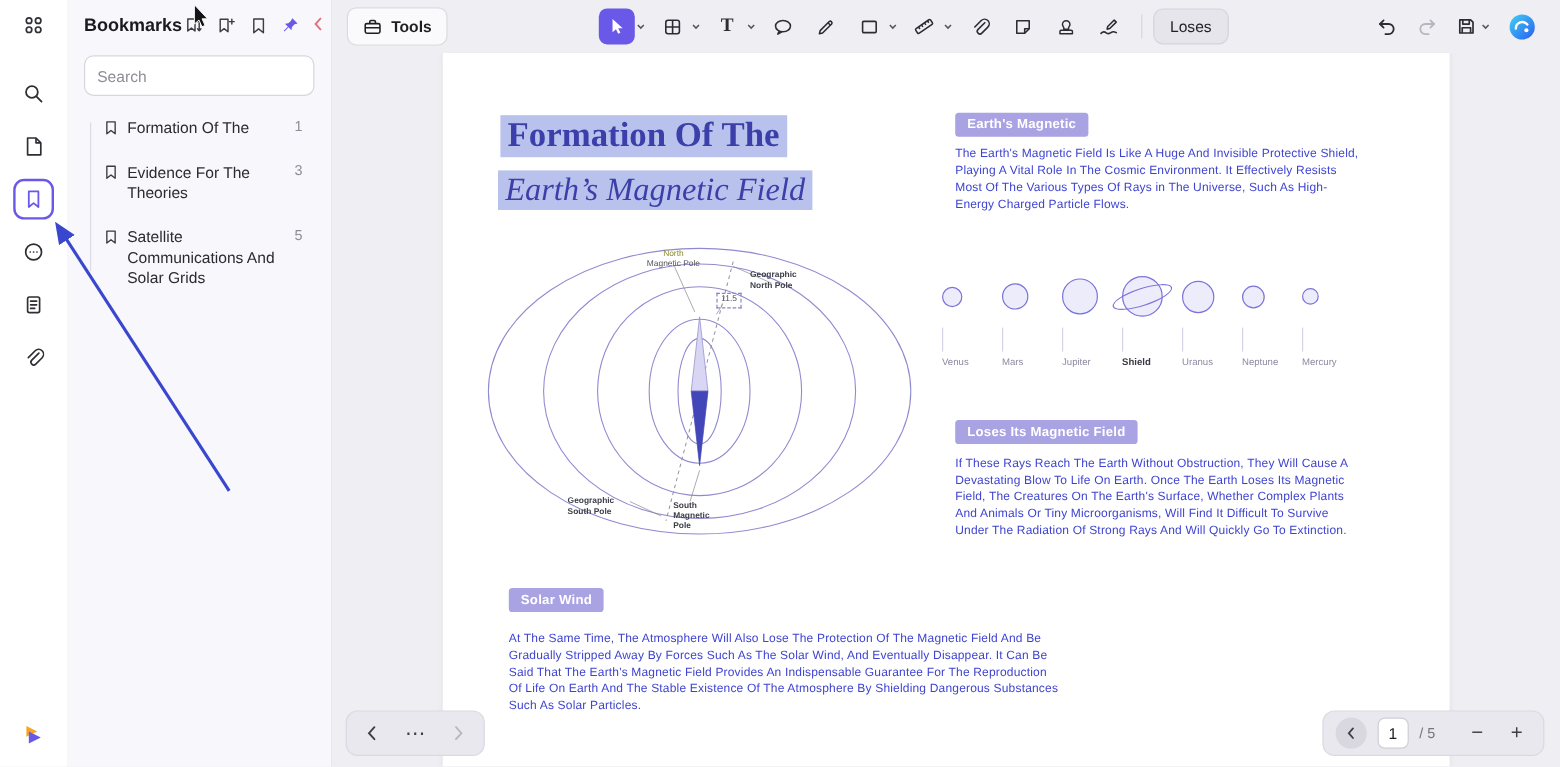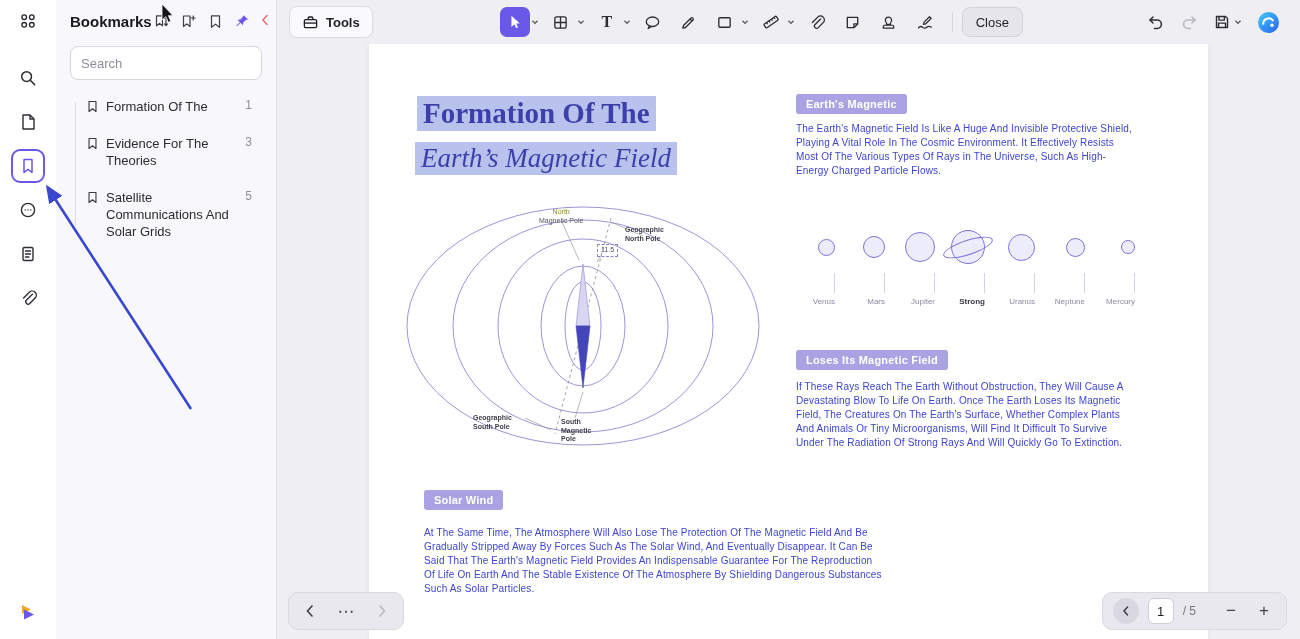--- a/index.html
+++ b/index.html
@@ -56,21 +56,21 @@
   .badge1{left:427px;top:50px}
   .badge2{left:427px;top:306px}
   .badge3{left:55px;top:446px}
   .para{position:absolute;font-size:10px;line-height:14px;color:#3e44d0;letter-spacing:.15px;cursor:text}
   .p1{left:427px;top:78px;width:336px}
   .p2{left:427px;top:336px;width:330px}
   .p3{left:55px;top:482px;width:462px}
 
   
   .planets{position:absolute;left:416px;top:180px;display:flex}
-  .pcell{width:50px;display:flex;flex-direction:column;align-items:flex-end}
+  .pcell{width:50px;display:flex;flex-direction:column;align-items:flex-start}
   .pcircle-wrap{height:46px;display:flex;align-items:center;justify-content:center;position:relative}
   .pcircle{border-radius:50%;background:#edecfb;border:1.3px solid #7b74d9}
   .ring{position:absolute;width:52px;height:15px;border:1.2px solid #7b74d9;border-radius:50%;transform:rotate(-18deg)}
   .ptick{width:1px;height:20px;background:#d4d2e4;margin-top:3px}
   .pname{font-size:8px;color:#8b8aa2;margin-top:4px;white-space:nowrap}
   .pname.bold{color:#3a3a46;font-weight:700}
 
   
   .diagram{position:absolute;left:28px;top:158px;width:378px;height:250px}
   .dlabel{position:absolute;font-size:7px;line-height:8.5px;color:#55555e}
@@ -333,21 +333,21 @@
         </div>
         <div class="tgroup">
           <button class="tool-btn">
             <svg class="ic" width="18" height="18" viewBox="0 0 18 18" fill="none" stroke="currentColor" stroke-width="1.3" stroke-linecap="round" stroke-linejoin="round">
                 <path d="M9.8 10.8 L15.2 5.4 l-1.7 -1.7 L8.1 9.1 l-.5 2.2 z"></path>
                 <path d="M2.5 14.8 c1.8 -2 3.2 -1.4 4.4 -.4 c1.3 1 3 .6 4.2 -.4 c1.2 -1 2.7 -.6 4.2 .2"></path>
               </svg>
           </button>
         </div>
         <span class="tdivider"></span>
-        <button class="close-btn">Close</button>
+        <button class="close-btn">Loses</button>
       </div>
 
       <div class="right-tools">
         <button class="ricon">
           <svg class="ic" width="18" height="18" viewBox="0 0 18 18" fill="none" stroke="currentColor" stroke-width="1.5" stroke-linecap="round" stroke-linejoin="round">
               <path d="M6 4 L3 7 L6 10"></path>
               <path d="M3 7 h7.2 a4.2 4.2 0 0 1 0 8.4 H7.5"></path>
             </svg>
         </button>
         <button class="ricon dim">
@@ -450,21 +450,21 @@
               </div>
             <div class="ptick"></div>
             <div class="pname">Jupiter</div>
           </div>
           <div class="pcell">
             <div class="pcircle-wrap">
                 <div class="ring"></div>
                 <div class="pcircle" style="width:34px;height:34px"></div>
               </div>
             <div class="ptick"></div>
-            <div class="pname bold">Strong</div>
+            <div class="pname bold">Shield</div>
           </div>
           <div class="pcell">
             <div class="pcircle-wrap">
                 <div class="pcircle" style="width:27px;height:27px"></div>
               </div>
             <div class="ptick"></div>
             <div class="pname">Uranus</div>
           </div>
           <div class="pcell">
             <div class="pcircle-wrap">

